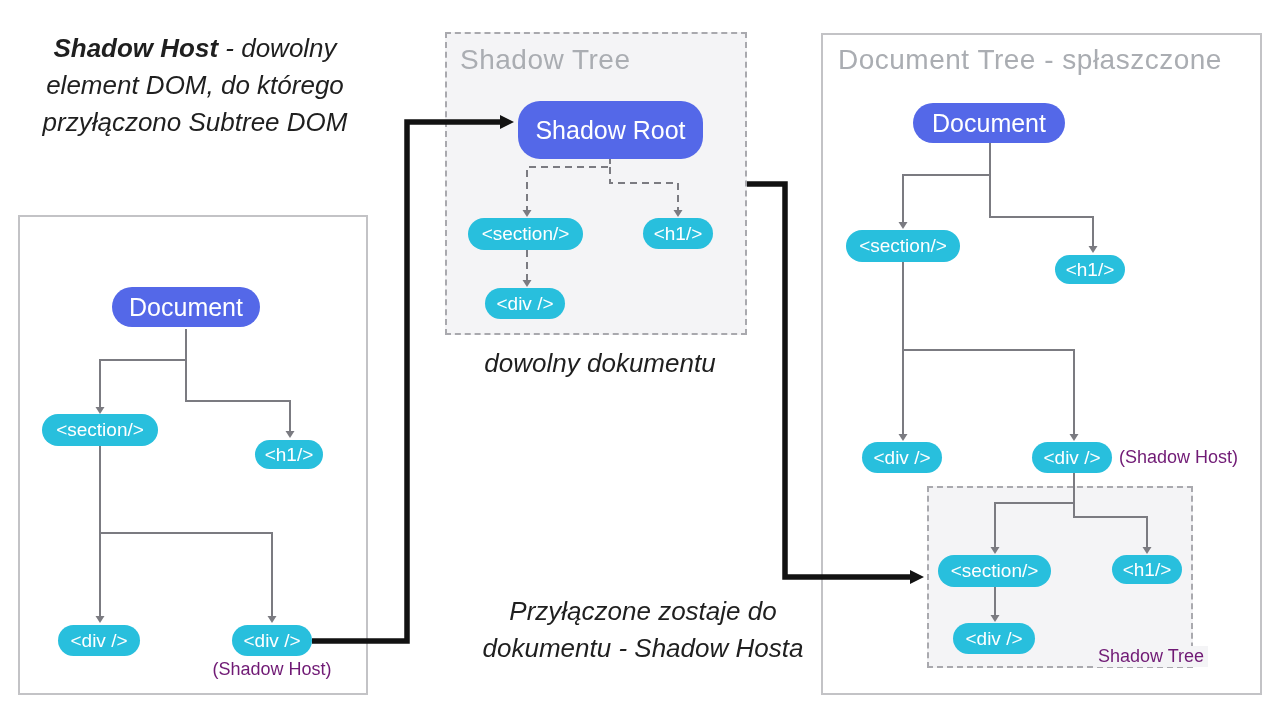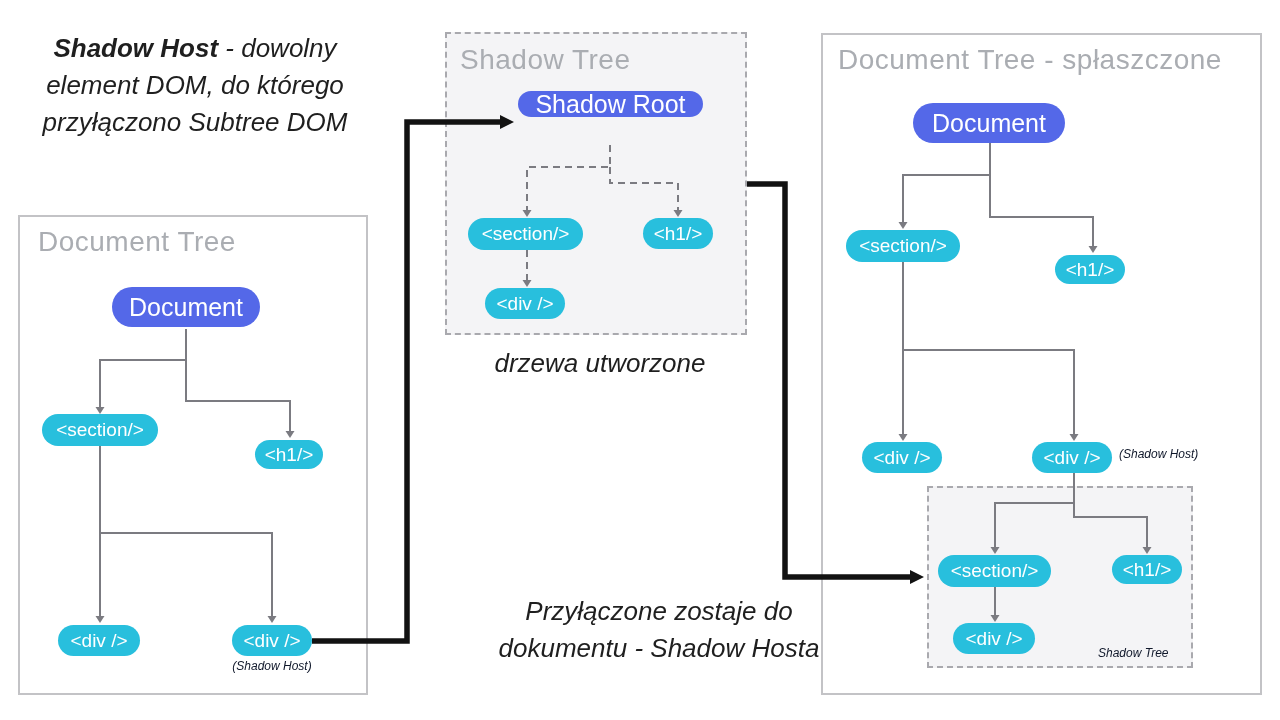--- a/index.html
+++ b/index.html
@@ -21,21 +21,21 @@
     color:#ffffff; white-space:nowrap; box-sizing:border-box;
   }
   .pill-blue { background:#5468e8; border-radius:22px; font-size:25px; }
   .pill-teal { background:#28bfdd; border-radius:16px; font-size:19px; }
   .note {
     position:absolute; text-align:center; color:#1f1f1f;
     font-size:26px; line-height:37px;font-style:italic;
   }
   .note b { font-weight:700; }
   .small-gray {
-    position:absolute; font-size:12px; color:#0f172a; white-space:nowrap;font-style:italic;
+    position:absolute; font-size:18px; color:#701a75; white-space:nowrap;
   }
   svg.wires { position:absolute; left:0; top:0; z-index:2; }
   .z3 { z-index:3; }
   .z1 { z-index:1; }
 </style>
 </head>
 <body>
 
 <div id="canvas">
 
@@ -83,40 +83,39 @@
     </g>
   </svg>
 
   <div class="note z3" style="left:20px; top:30px; width:350px;">
     <div><b>Shadow Host</b><span> - dowolny</span></div>
     <div>element DOM, do którego</div>
     <div>przyłączono Subtree DOM</div>
   </div>
 
   <div class="note z3" style="left:420px; top:345px; width:360px;">
-    <div>drzewa utworzone</div>
+    <div>dowolny dokumentu</div>
   </div>
 
-  <div class="note z3" style="left:454px; top:593px; width:410px;">
+  <div class="note z3" style="left:438px; top:593px; width:410px;">
     <div>Przyłączone zostaje do</div>
     <div>dokumentu - Shadow Hosta</div>
   </div>
 
-  <div class="panel-title z3" style="left:38px; top:226px;">Document Tree</div>
   <div class="panel-title z3" style="left:460px; top:44px;">Shadow Tree</div>
   <div class="panel-title z3" style="left:838px; top:44px;">Document Tree - spłaszczone</div>
 
   <div class="pill pill-blue z3" style="left:112px; top:287px; width:148px; height:40px;">Document</div>
   <div class="pill pill-teal z3" style="left:42px; top:414px; width:116px; height:32px;">&lt;section/&gt;</div>
   <div class="pill pill-teal z3" style="left:255px; top:440px; width:68px; height:29px;">&lt;h1/&gt;</div>
   <div class="pill pill-teal z3" style="left:58px; top:625px; width:82px; height:31px;">&lt;div /&gt;</div>
   <div class="pill pill-teal z3" style="left:232px; top:625px; width:80px; height:31px;">&lt;div /&gt;</div>
   <div class="small-gray z3" style="left:272px; top:659px; transform:translateX(-50%);">(Shadow Host)</div>
 
-  <div class="pill pill-blue z3" style="left:518px; top:91px; width:185px; height:26px;">Shadow Root</div>
+  <div class="pill pill-blue z3" style="left:518px; top:101px; width:185px; height:58px;">Shadow Root</div>
   <div class="pill pill-teal z3" style="left:468px; top:218px; width:115px; height:32px;">&lt;section/&gt;</div>
   <div class="pill pill-teal z3" style="left:643px; top:218px; width:70px; height:31px;">&lt;h1/&gt;</div>
   <div class="pill pill-teal z3" style="left:485px; top:288px; width:80px; height:31px;">&lt;div /&gt;</div>
 
   <div class="pill pill-blue z3" style="left:913px; top:103px; width:152px; height:40px;">Document</div>
   <div class="pill pill-teal z3" style="left:846px; top:230px; width:114px; height:32px;">&lt;section/&gt;</div>
   <div class="pill pill-teal z3" style="left:1055px; top:255px; width:70px; height:29px;">&lt;h1/&gt;</div>
   <div class="pill pill-teal z3" style="left:862px; top:442px; width:80px; height:31px;">&lt;div /&gt;</div>
   <div class="pill pill-teal z3" style="left:1032px; top:442px; width:80px; height:31px;">&lt;div /&gt;</div>
   <div class="small-gray z3" style="left:1119px; top:447px;">(Shadow Host)</div>

